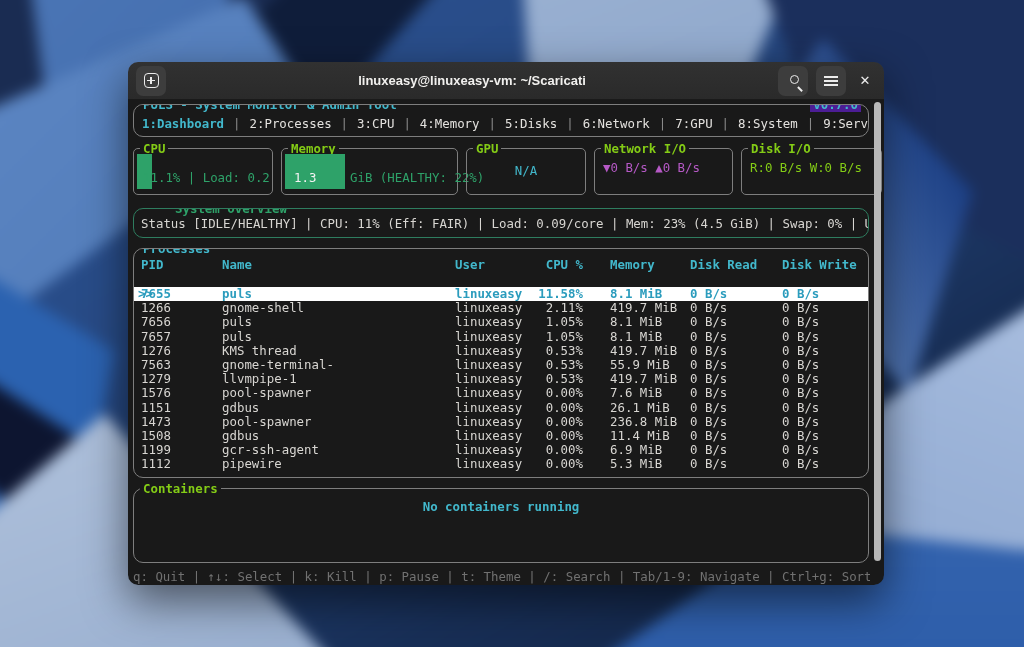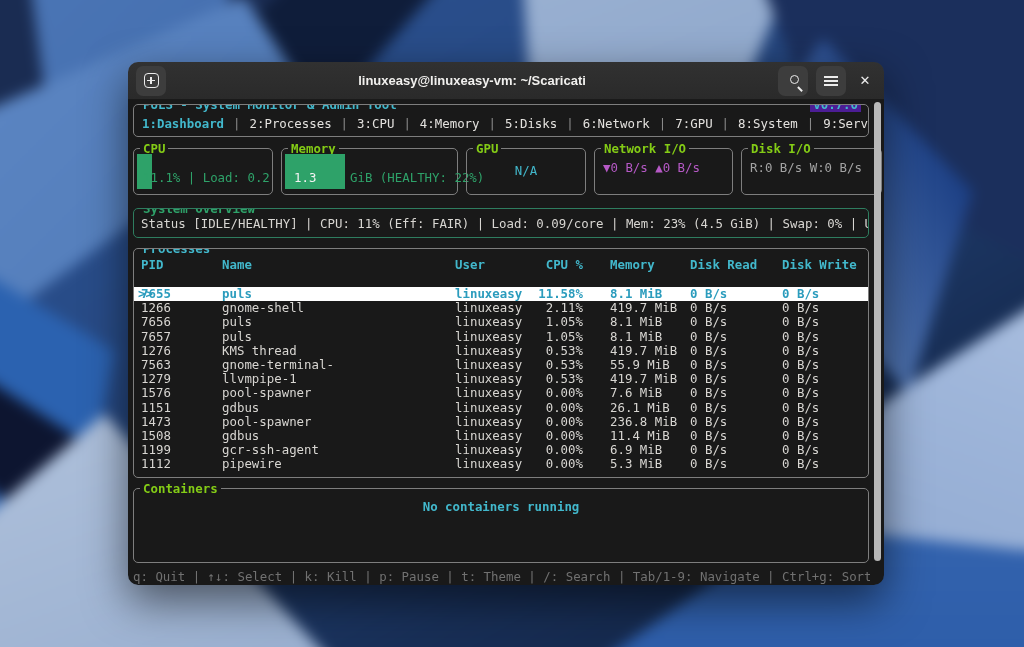--- a/index.html
+++ b/index.html
@@ -45,25 +45,25 @@
   .icon-menu { width:14px; height:10px; position:relative; }
   .icon-menu::before { content:""; position:absolute; left:0; right:0; top:0; height:2px; background:#ececec;
                        box-shadow:0 4px 0 #ececec, 0 8px 0 #ececec; }
   .btn-close { width:22px; height:30px; display:flex; align-items:center; justify-content:center;
                color:#ececec; font-size:13px; }
 
   .term { position:relative; height:485px; background:#191919; color:#d8d6d2;
           font-size:12.4px; }
 
   
-  .panel { position:absolute; border:1px solid #7e7e7e; border-radius:5px; }
+  .panel { position:absolute; border:1px solid #7e7e7e; border-radius:10px; }
   .panel .ptitle { position:absolute; top:-8px; left:6px; background:#191919; padding:0 3px;
                    line-height:15px; font-weight:700; white-space:nowrap; }
   .cyan { color:#42b8cc; } .green { color:#2ea269; } .purple { color:#b659c6; }
-  .tan { color:#a3a3a3; } .white { color:#84cc16; }
+  .tan { color:#84cc16; } .white { color:#84cc16; }
 
   
   .hdr { left:5px; top:4px; width:736px; height:33px; overflow:hidden; }
   .hdr .version { position:absolute; top:-8px; right:7px; background:#4c1d95; padding:0 3px;
                   line-height:15px; font-weight:700; }
   .tabbar { position:absolute; left:8px; right:0; top:8px; height:20px; display:flex;
             align-items:center; white-space:nowrap; }
   .tab { color:#e4e2df; }
   .tab.active { color:#42b8cc; font-weight:700; }
   .tab-sep { color:#8a8a8a; margin:0 9px; }
@@ -78,21 +78,21 @@
   .vbar { position:absolute; left:3px; top:5px; height:35px; background:#2ea269; }
   .vbar.cpu { width:15px; } .vbar.mem { width:60px; }
   .bar-label { position:absolute; left:12px; top:21px; color:#f4f4f4; font-weight:400; }
   .m-line { position:absolute; left:8px; top:21px; white-space:nowrap; }
   .m-line.top { top:11px; }
   .mem-text { left:68px; }
   .gpu-val { position:absolute; left:0; right:0; top:14px; text-align:center; }
 
   
   .ovw { left:5px; top:108px; width:736px; height:30px; border-color:#2e7d5f; overflow:hidden; }
-  .ovw .ptitle { color:#2ea269; }
+  .ovw .ptitle { color:#2ea269;margin-left:32px; }
   .ovw-text { position:absolute; left:7px; top:7px; white-space:nowrap; }
 
   
   .proc { left:5px; top:148px; width:736px; height:230px; overflow:hidden; }
   .prow, .phead { display:grid; grid-template-columns:81px 233px 72px 56px 107px 92px auto;
                   padding-left:7px; height:14.2px; line-height:14.2px; white-space:pre; position:relative; }
   .phead { position:absolute; top:9px; left:0; right:0; color:#42b8cc; font-weight:700; }
   .pbody { position:absolute; top:38px; left:0; right:0; }
   .c-pid { text-align:left; padding-right:36px; }
   .c-cpu { text-align:right; }

